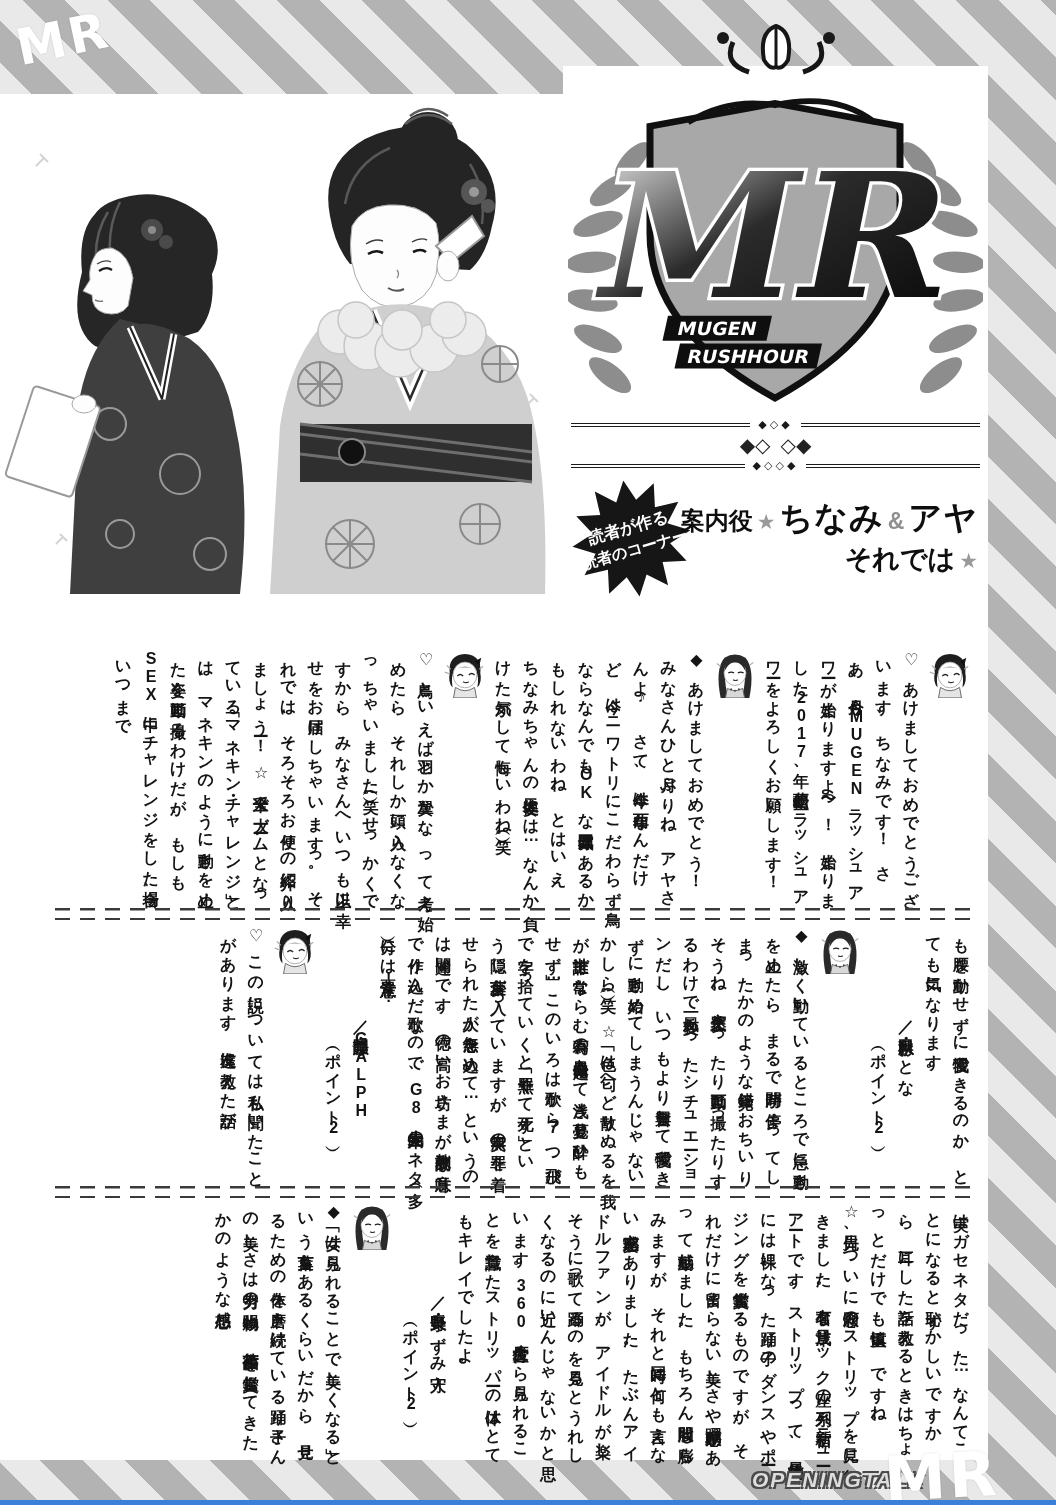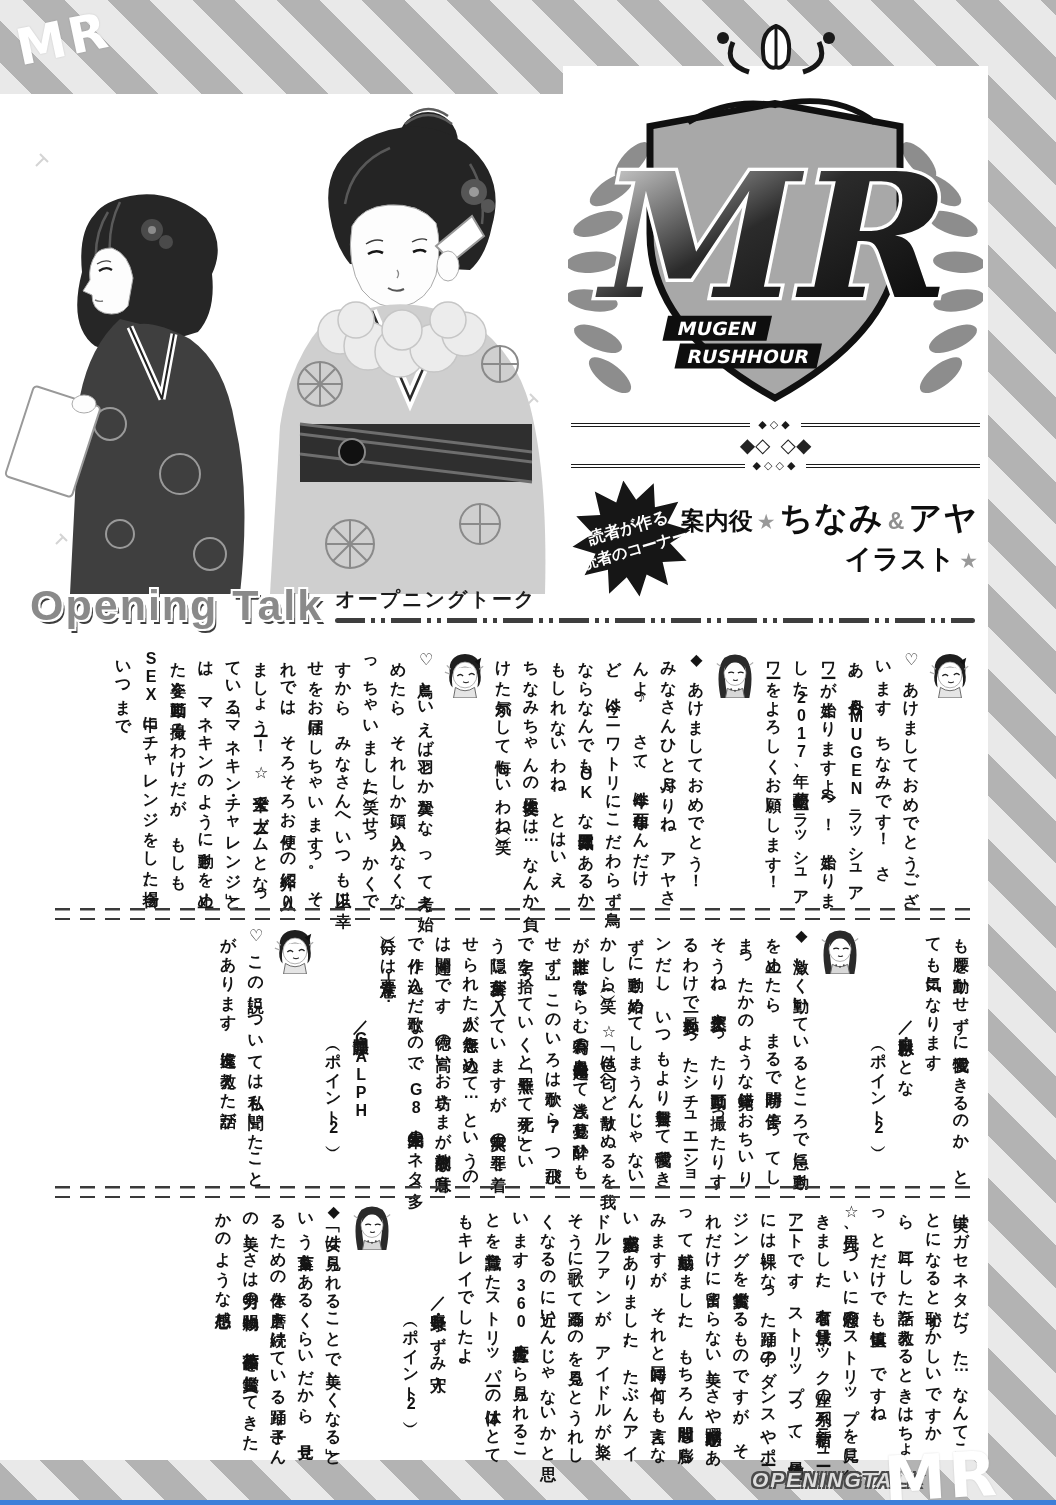--- a/index.html
+++ b/index.html
@@ -233,33 +233,26 @@
     </svg>
     <div class="credits">
       <div class="crow">
         <span class="lab">案内役</span>
         <span class="star">★</span>
         <span class="big">ちなみ</span>
         <span class="amp">&amp;</span>
         <span class="big">アヤ</span>
       </div>
       <div class="crow">
-        <span class="lab2">イラスト</span>
+        <span class="lab2">それでは</span>
         <span class="star">★</span>
       </div>
     </div>
   </div>
 
-  <div class="oheader">
-    <span class="otitle">Opening Talk</span>
-    <span class="oright">
-      <span class="otitle-jp">オープニングトーク</span>
-      <span class="dotline"></span>
-    </span>
-  </div>
 
   <div class="band band1">
     <svg class="avatar" viewBox="0 0 46 50" width="44" height="48">
         <use href="#av-chinami"></use>
       </svg>
     <span>♡あけましておめでとうございます、ちなみです！　さあ、今月もMUGENラッシュアワーが始まりますよ〜っ！　始まりました2017年、夢幻転生とラッシュアワーをよろしくお願いします！</span>
     <svg class="avatar" viewBox="0 0 46 50" width="44" height="48">
         <use href="#av-aya"></use>
       </svg>
     <span>◆あけましておめでとう！　みなさんひと月ぶりね、アヤさんよ♪　さて、今年は酉年なんだけど、今はニワトリにこだわらず鳥ならなんでもOKな雰囲気はあるかもしれないわね。とはいえ、ちなみちゃんの天使姿には…なんか負けた気がして悔しいわね（笑）。</span>

